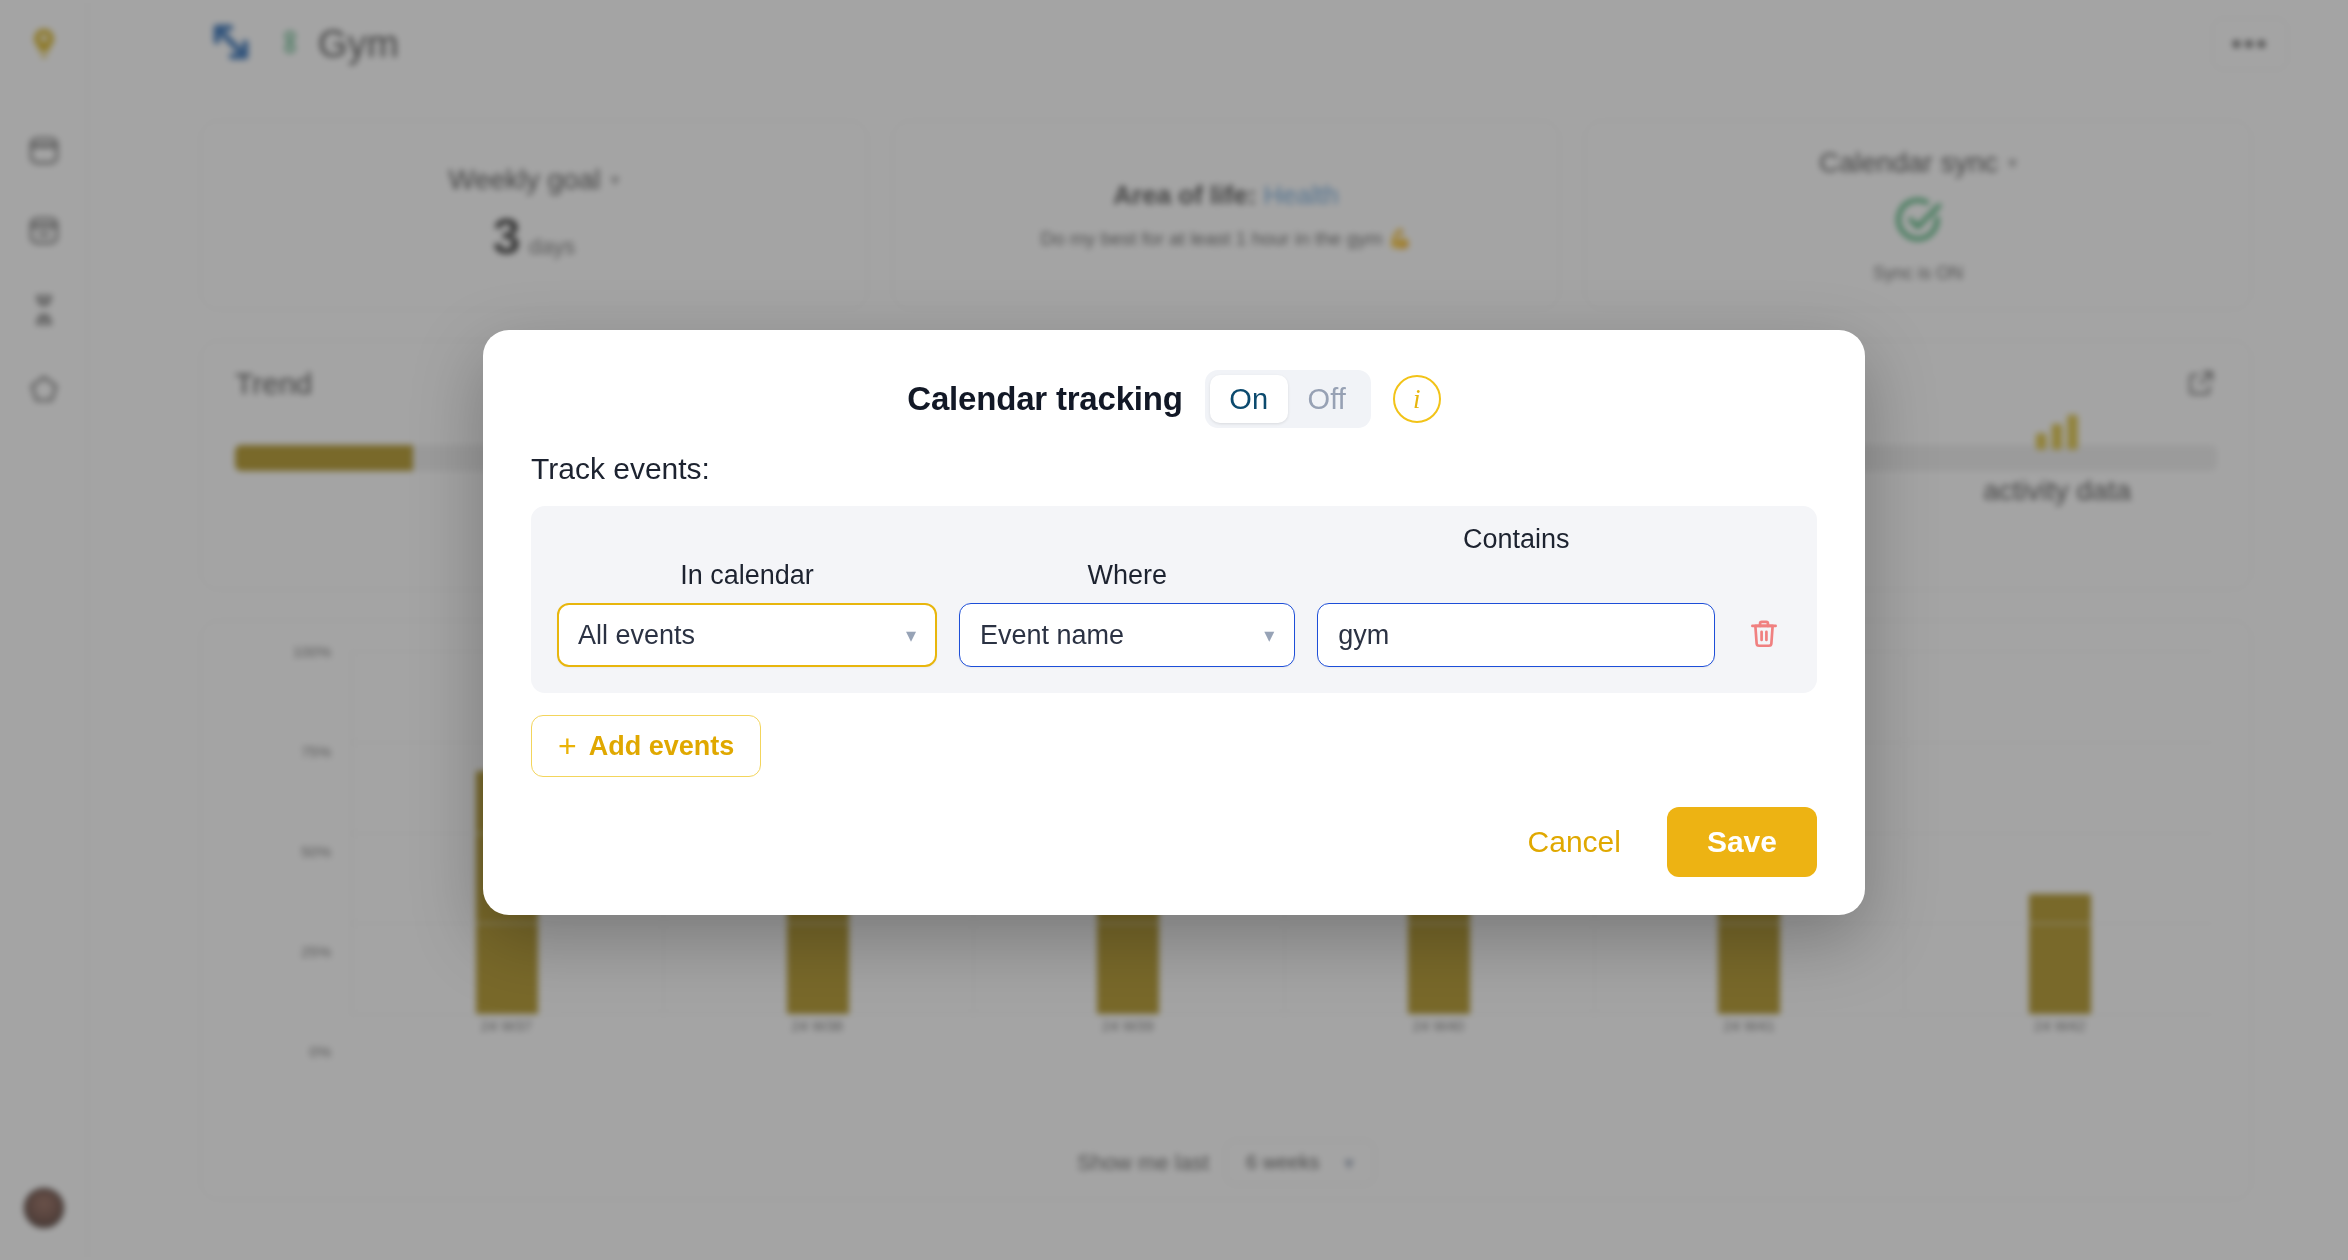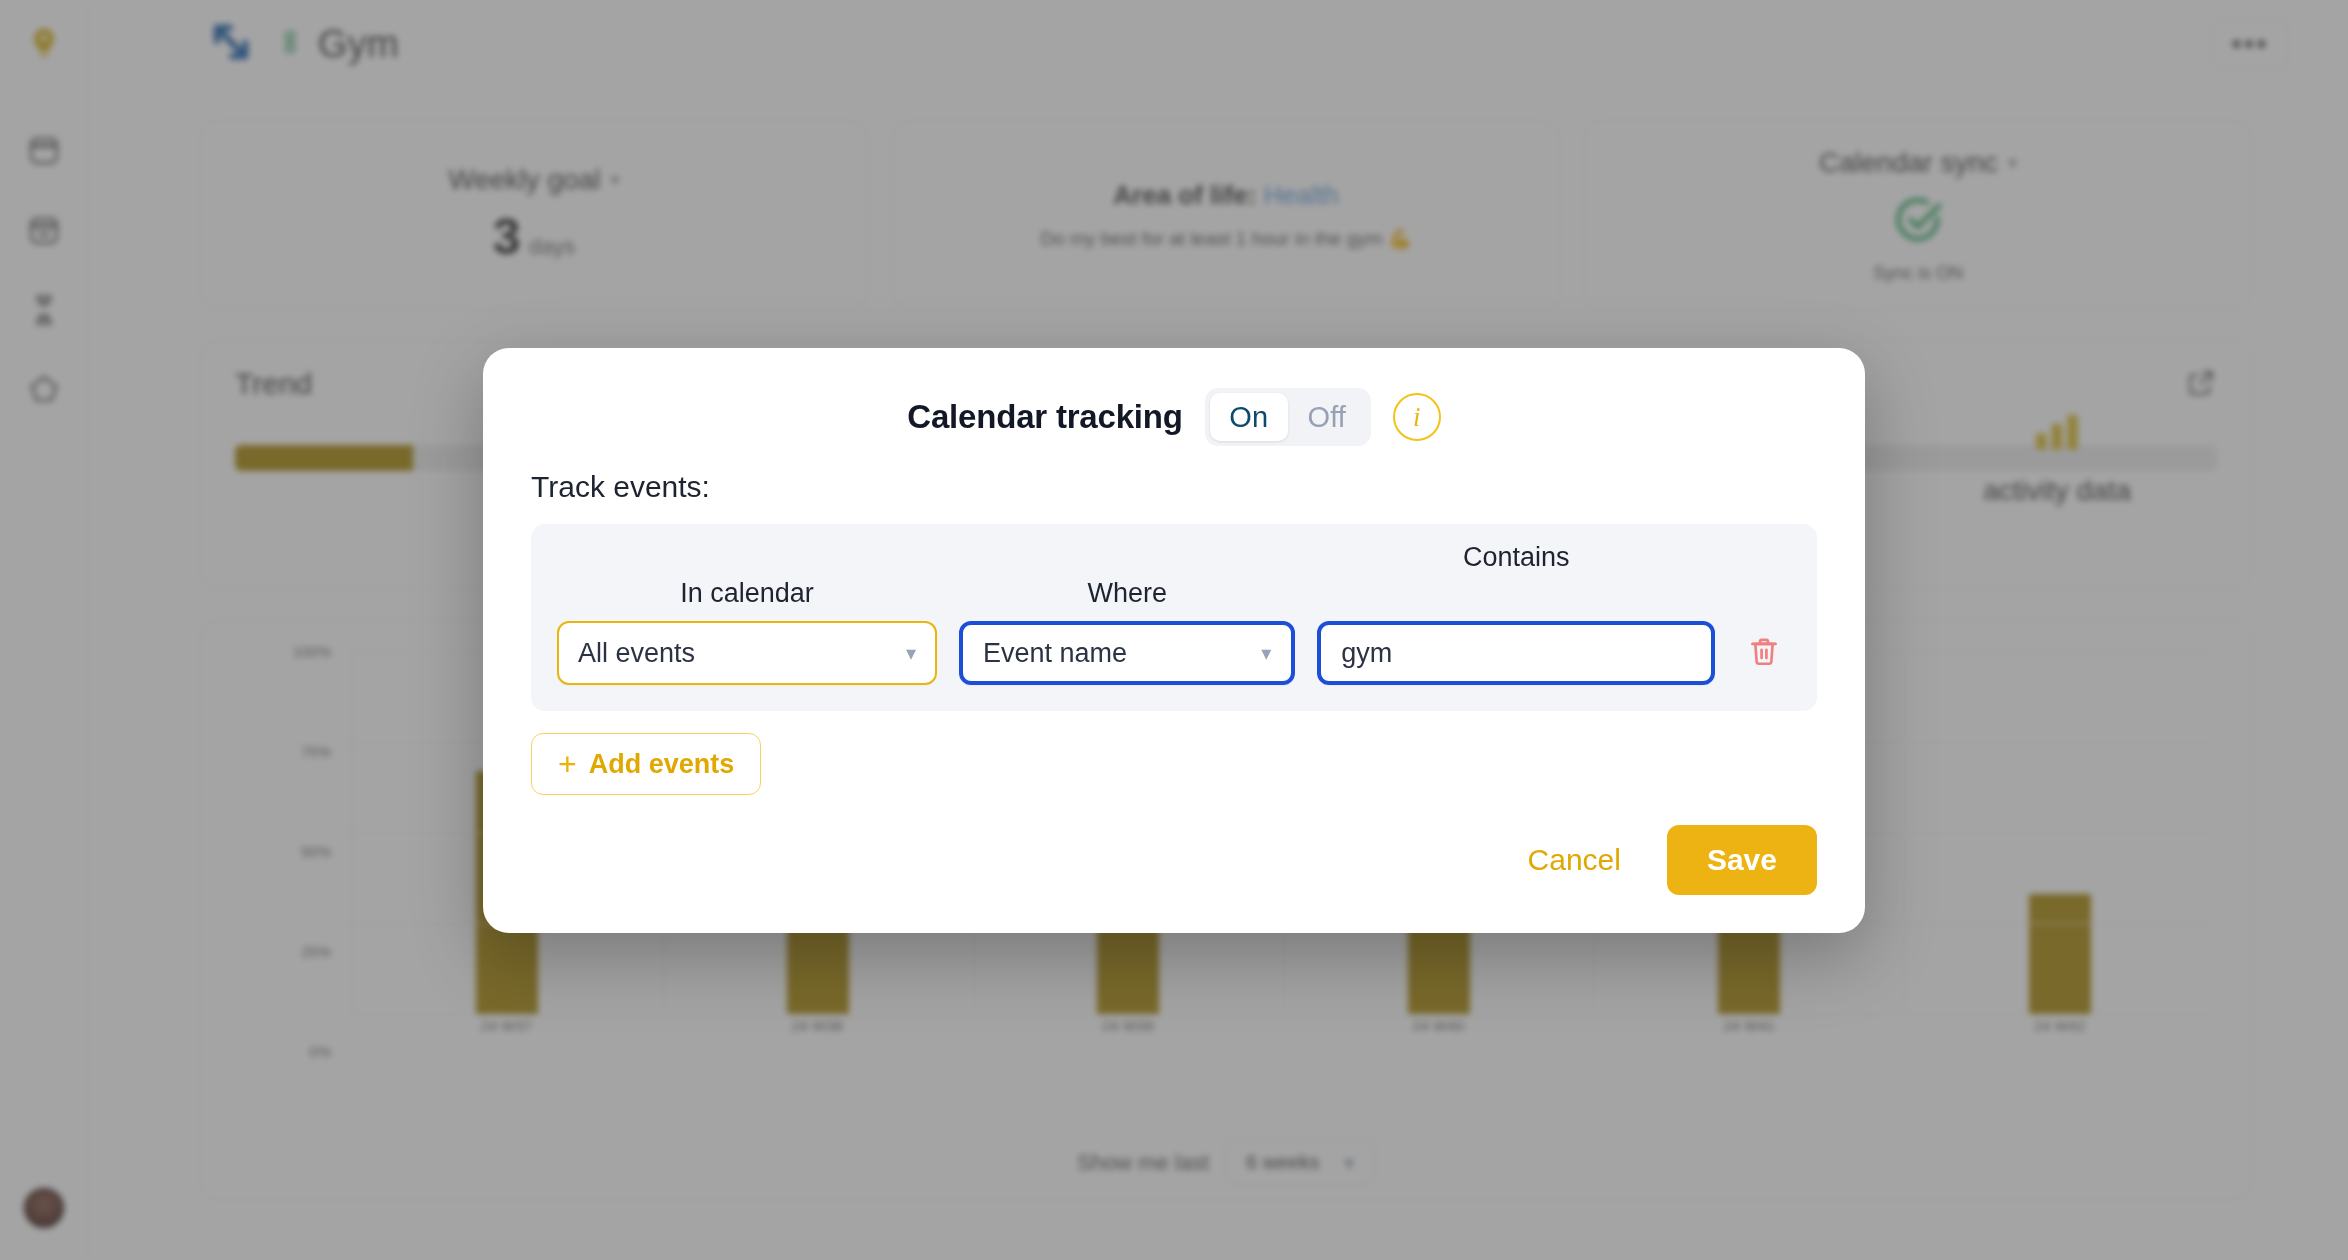--- a/index.html
+++ b/index.html
@@ -129,21 +129,21 @@
 
   
   #overlay {
     position: absolute; inset: 0;
     background: rgba(74,74,74,0.50);
   }
 
   
   #modal {
     position: absolute;
-    left: 483px; top: 348px; width: 1382px; height: 585px;
+    left: 483px; top: 330px; width: 1382px; height: 585px;
     background: #ffffff; border-radius: 26px;
     box-shadow: 0 24px 70px rgba(0,0,0,0.26);
     padding: 40px 48px 15px 48px;
   }
 
   .m-head {
     display: flex; align-items: center; justify-content: center; gap: 22px;
     height: 58px;
   }
   .m-title { font-size: 33px; font-weight: 700; color: #121826; letter-spacing: -.2px; }
@@ -173,21 +173,21 @@
     padding: 18px 26px 26px 26px;
     display: flex; align-items: flex-end; gap: 22px;
   }
   .fcol { display: flex; flex-direction: column; align-items: center; justify-content: center; }
   .fcol.c1 { width: 382px; }
   .fcol.c2 { width: 338px; }
   .fcol.c3 { width: 400px; gap: 36px; }
   .fcol-label { font-size: 27px; color: #1d2330; margin-bottom: 12px; }
 
   .ctrl {
-    width: 100%; height: 64px; background: #fff; border: 4px solid #1d4ed8;
+    width: 100%; height: 64px; background: #fff; border: 1px solid #1d4ed8;
     border-radius: 12px; display: flex; align-items: center;
     padding: 0 20px; font-size: 27px; color: #2b3243;
     box-shadow: 0 1px 2px rgba(16,24,40,.04);
   }
   .ctrl.focused { border: 2px solid #e8b60d; padding: 0 19px; }
   .ctrl.select { justify-content: space-between; }
   .chev { color: #97a3b6; font-size: 20px; line-height: 1; }
   .del-btn {
     width: 54px; height: 54px; display: flex; align-items: center; justify-content: center;
     margin-bottom: 6px; cursor: pointer;

